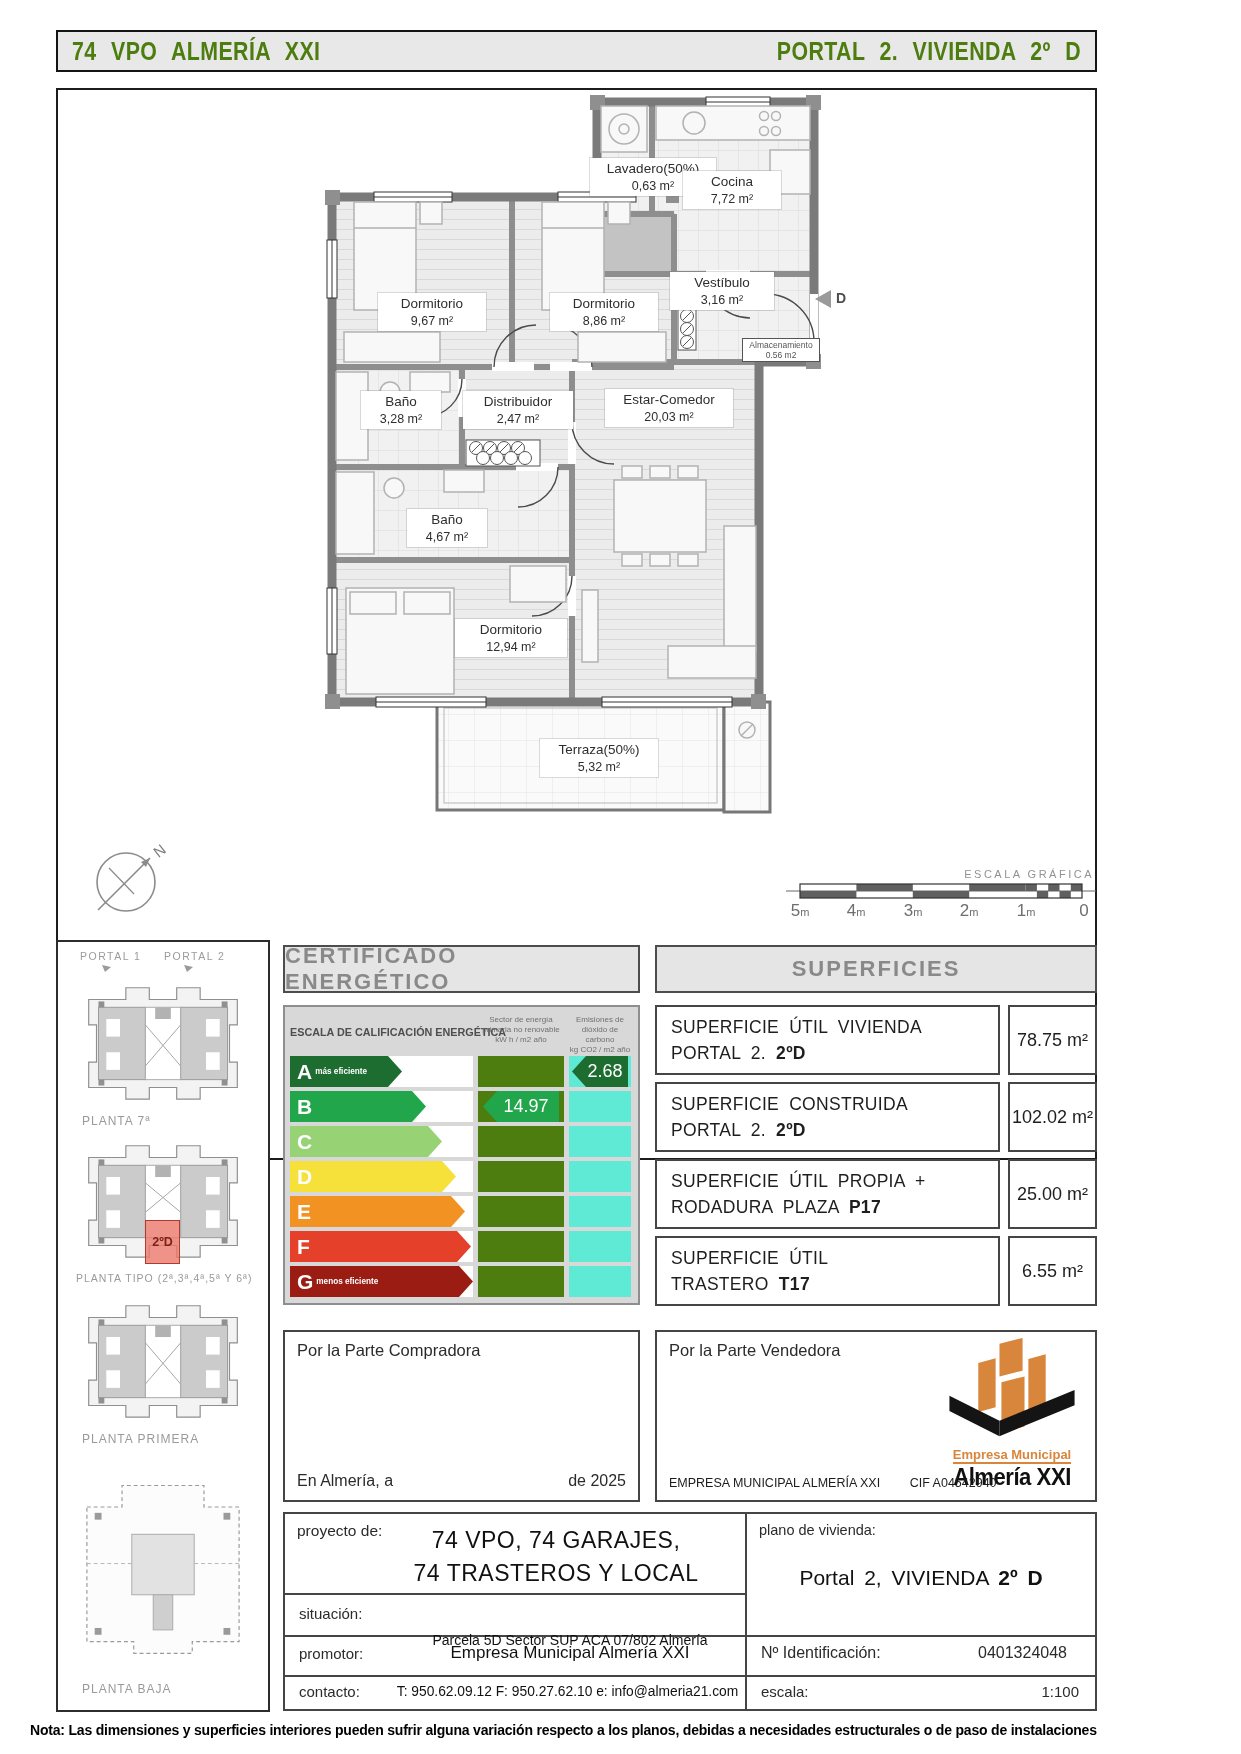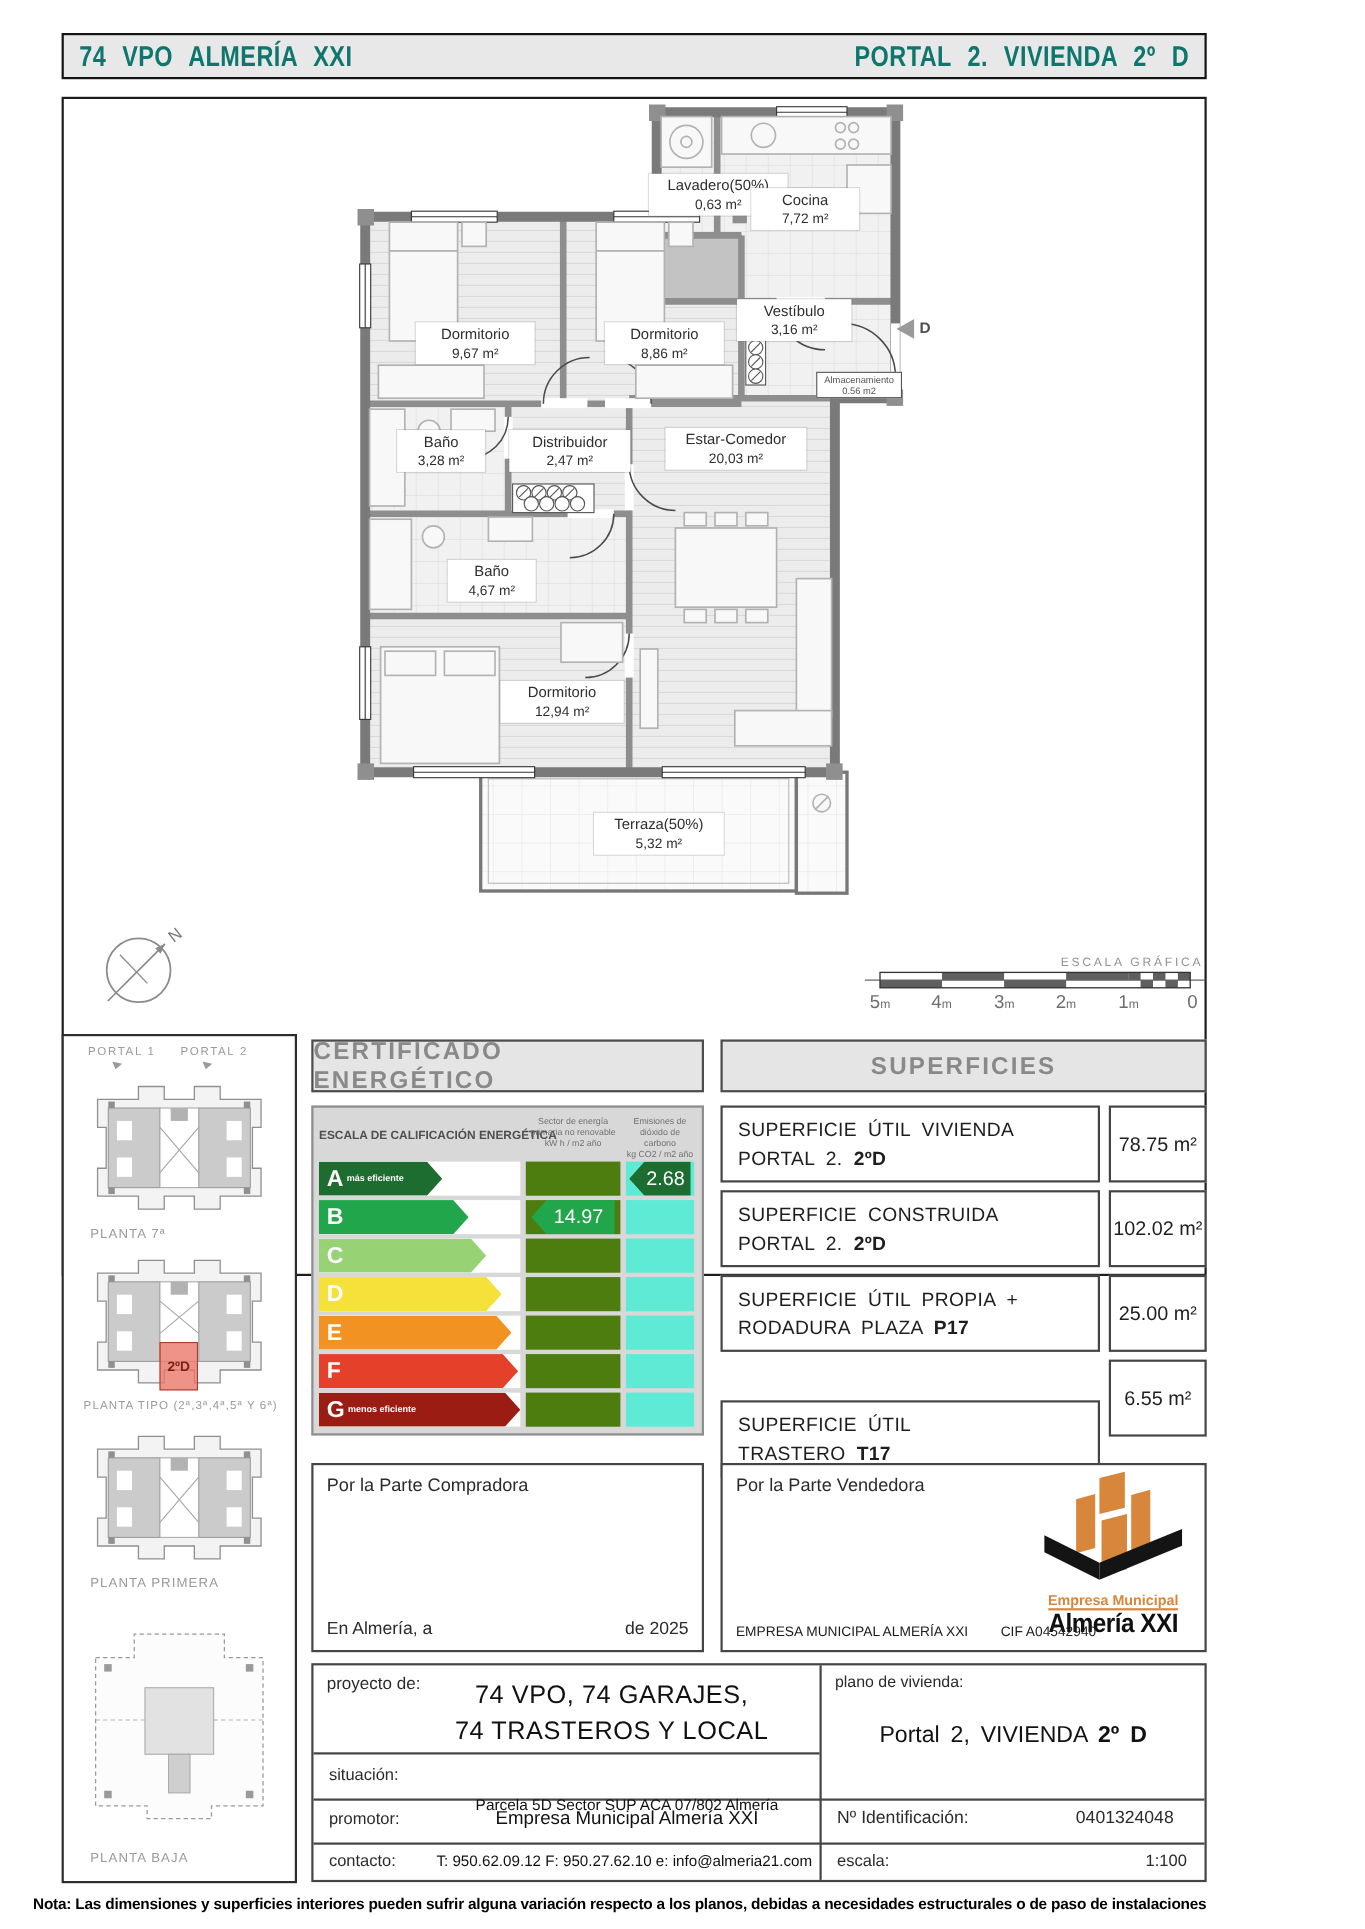--- a/index.html
+++ b/index.html
@@ -2,21 +2,21 @@
 <html><head>
 <meta charset="utf-8">
 <style>
   html,body{margin:0;padding:0;background:#fff;}
   #canvas{position:relative;width:1241px;height:1754px;background:#fff;
           font-family:"Liberation Sans",sans-serif;color:#222;overflow:hidden;}
   .abs{position:absolute;}
   
   .hdr{position:absolute;left:56px;top:30px;width:1041px;height:42px;background:#e8e8e8;
        border:2px solid #141414;display:flex;justify-content:space-between;align-items:center;
-       padding:0 14px;box-sizing:border-box;font-weight:bold;font-size:26px;color:#0f766e;}
+       padding:0 14px;box-sizing:border-box;font-weight:bold;font-size:26px;color:#4d7c0f;}
   .condL{display:inline-block;transform:scaleX(.82);transform-origin:left center;word-spacing:10px;letter-spacing:.5px;}
   .condR{display:inline-block;transform:scaleX(.82);transform-origin:right center;word-spacing:10px;letter-spacing:.5px;}
   
   .planbox{position:absolute;left:56px;top:88px;width:1041px;height:1072px;border:2px solid #1c1c1c;background:#fff;box-sizing:border-box;}
   .rlbl{position:absolute;background:#fff;text-align:center;font-size:13.5px;color:#2e2e2e;
         line-height:1.3;padding:2px 4px;box-shadow:0 0 0 1px rgba(120,120,120,.25);}
   .rlbl .rarea{font-size:12.5px;}
   .rlbl-s{position:absolute;background:#fff;text-align:center;font-size:8.5px;color:#555;
         line-height:1.2;border:1px solid #555;padding:1px 2px;}
   .dtri{position:absolute;width:0;height:0;border-top:9px solid transparent;border-bottom:9px solid transparent;border-right:16px solid #9a9a9a;}
@@ -524,21 +524,21 @@
     <div><span>PORTAL 2.</span> <strong>2ºD</strong></div>
   </div>
   <div class="sval" style="top:1082px;">102.02 m²</div>
 
   <div class="slabel" style="top:1159px;">
     <div><span>SUPERFICIE ÚTIL PROPIA +</span></div>
     <div><span>RODADURA PLAZA</span> <strong>P17</strong></div>
   </div>
   <div class="sval" style="top:1159px;">25.00 m²</div>
 
-  <div class="slabel" style="top:1236px;margin-top:37px;">
+  <div class="slabel" style="top:1236px;">
     <div><span>SUPERFICIE ÚTIL</span></div>
     <div><span>TRASTERO</span> <strong>T17</strong></div>
   </div>
   <div class="sval" style="top:1236px;">6.55 m²</div>
 
   <div class="sig" style="left:283px;width:357px;">
     <div class="sigtitle">Por la Parte Compradora</div>
     <div style="position:absolute;left:12px;right:12px;bottom:10px;display:flex;justify-content:space-between;font-size:16px;">
       <span>En Almería, a</span>
       <span>de 2025</span>

